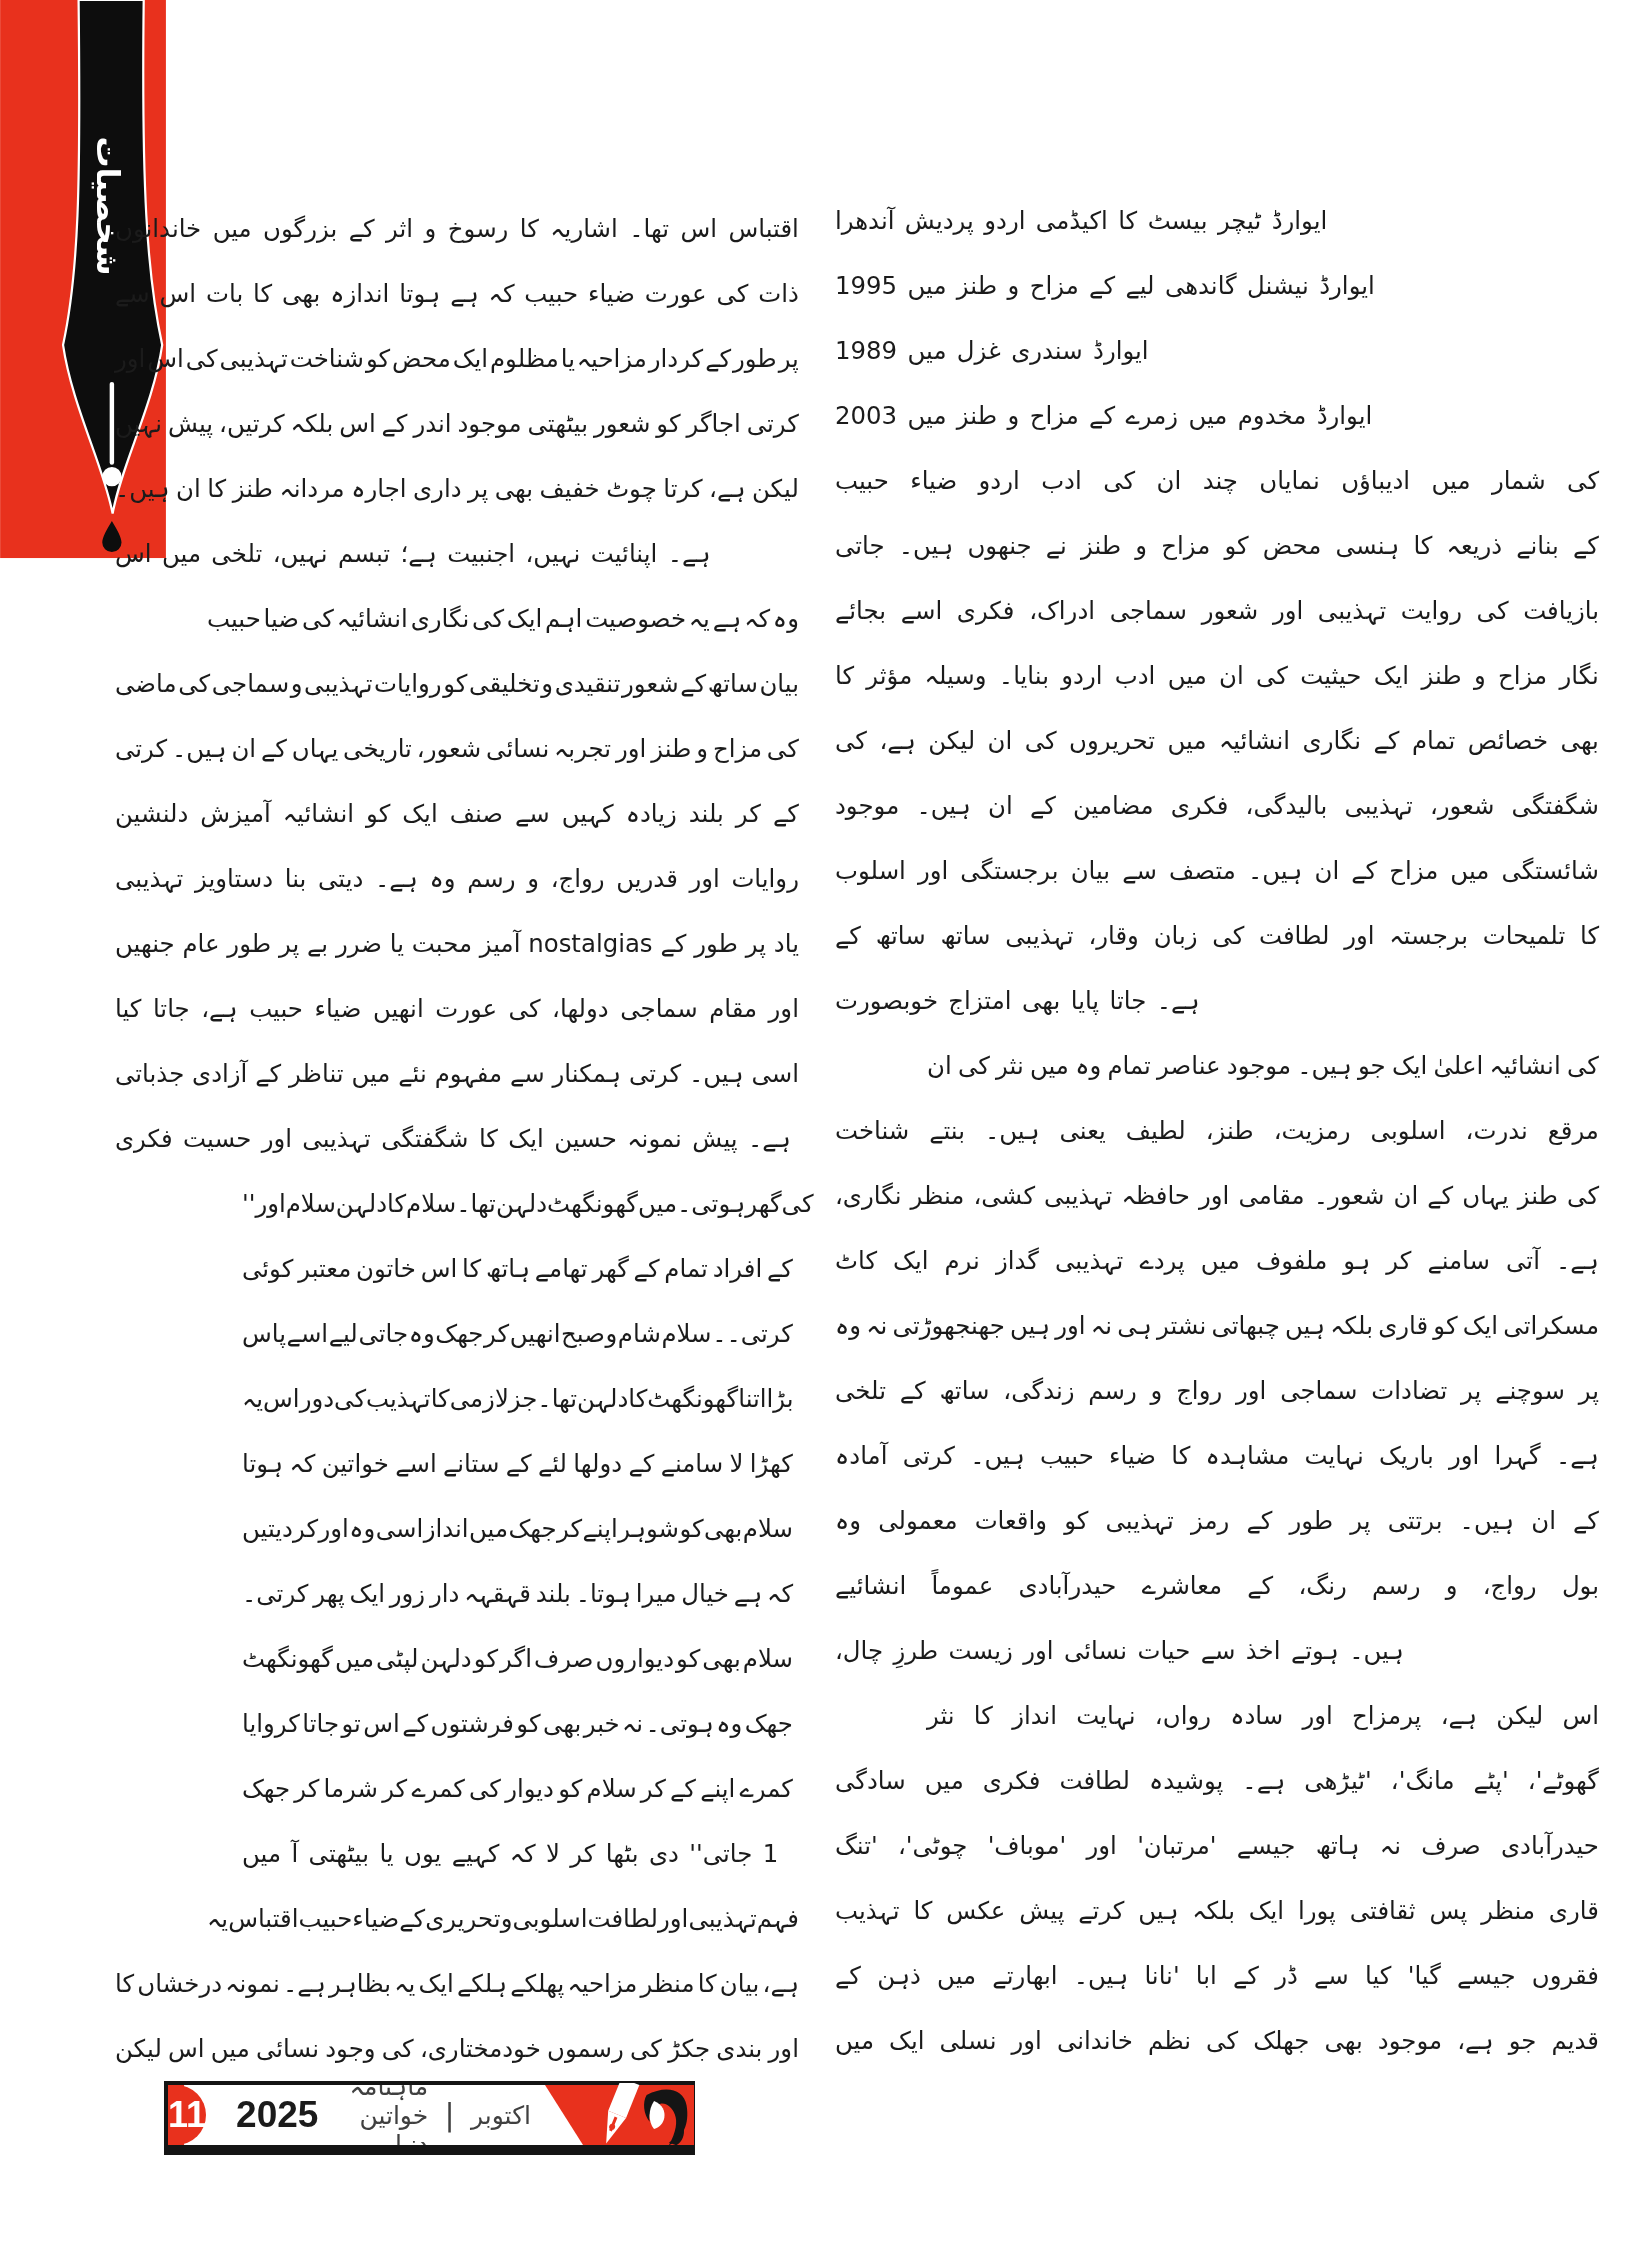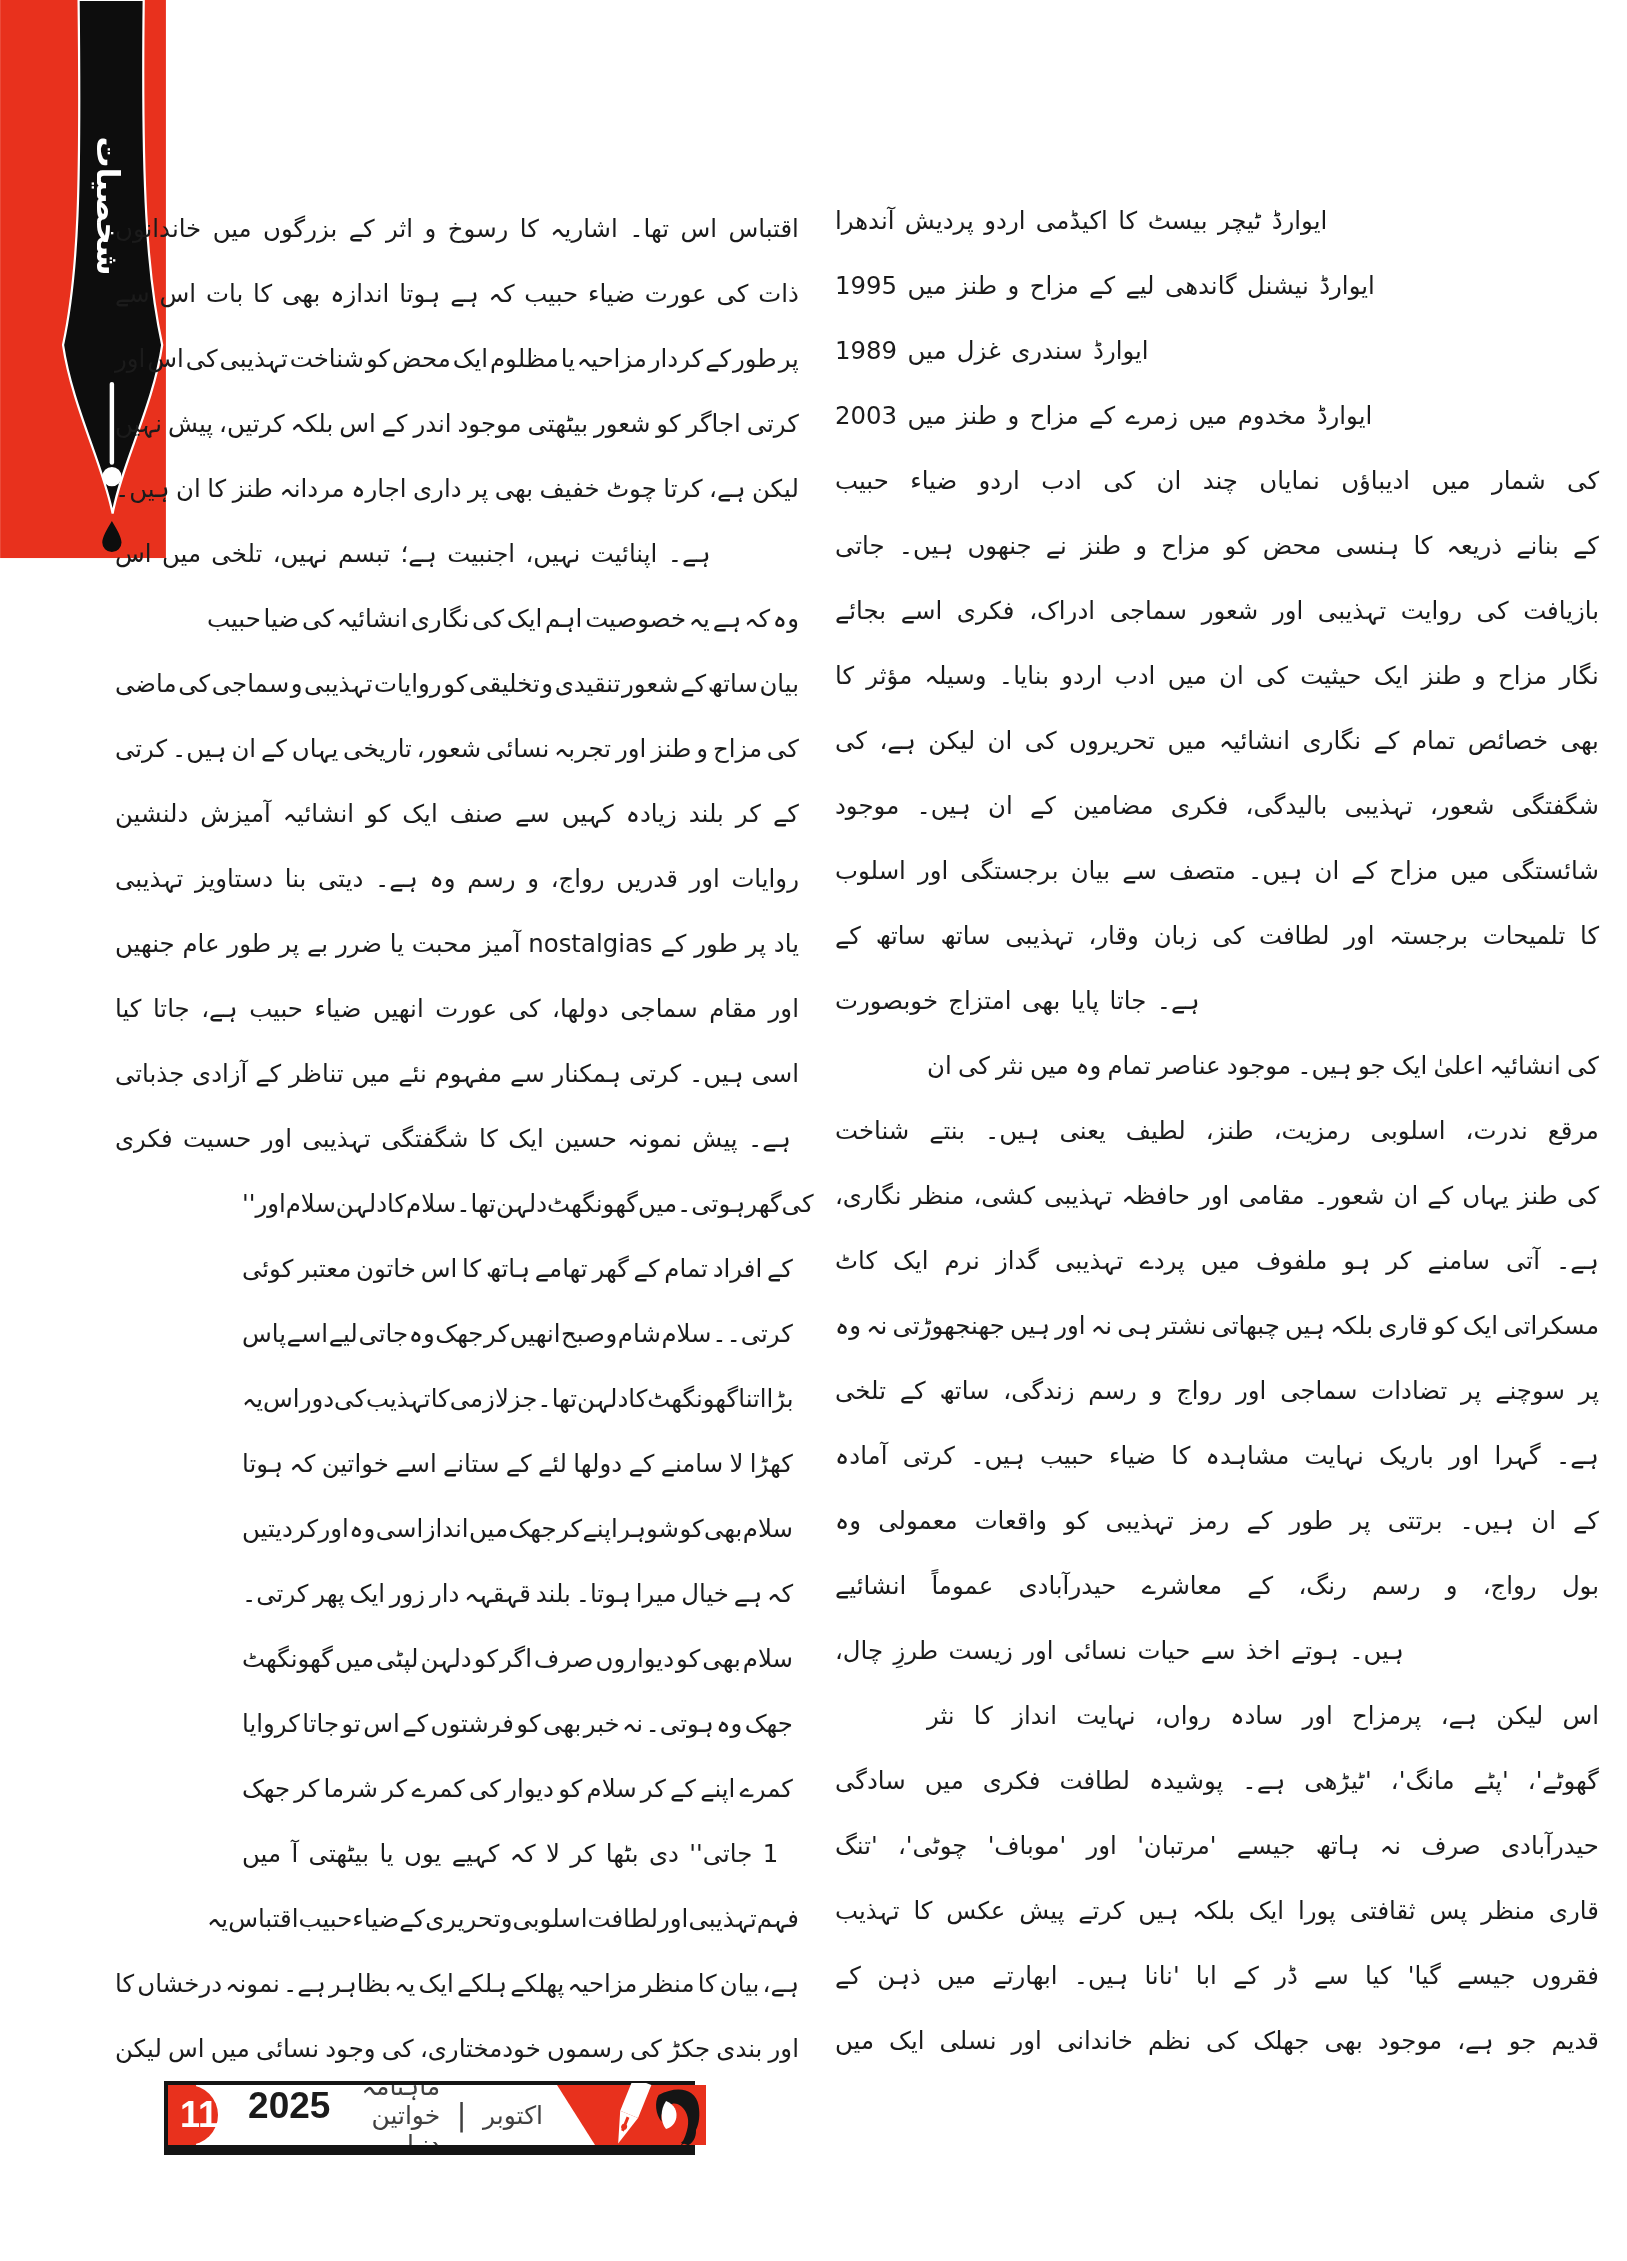--- a/index.html
+++ b/index.html
@@ -20,25 +20,25 @@
   .line span{display:inline-block;}
   .para.ragged .line:last-child{justify-content:flex-start;column-gap:10.4px;}
   .para.indent .line:first-child{padding-left:92px;}
   .para.quote{padding-left:127px;padding-right:6px;}
   .para.awards .line{justify-content:flex-start;column-gap:10.4px;}
   
   .footer-bar{position:absolute;left:164px;top:2081px;width:531px;height:74px;
               border:4.4px solid #141414;border-bottom-width:10.4px;background:#e8311d;
               display:flex;align-items:stretch;box-sizing:border-box;}
   .f-left{width:104px;background:#e8311d;display:flex;align-items:center;justify-content:center;
-          border-radius:0 36px 36px 0;position:relative;z-index:2;padding-left:12px;}
+          border-radius:0 36px 36px 0;position:relative;z-index:2;}
   .f-page-num{color:#ffffff;font-family:"Liberation Sans",sans-serif;font-weight:bold;font-size:36px;}
   .f-mid{flex:1;background:#ffffff;margin-left:-22px;position:relative;z-index:1;
          clip-path:polygon(0 0,calc(100% - 38px) 0,100% 100%,0 100%);
-         display:flex;column-gap:31px;padding:0 52px 0 52px;}
+         display:flex;align-items:center;column-gap:31px;padding:0 52px 0 52px;}
   .f-year{font-family:"Liberation Sans",sans-serif;font-weight:bold;font-size:37px;color:#1b1b1b;}
   .f-urdu{display:flex;align-items:center;column-gap:16.3px;font-size:25px;color:#404040;}
   .f-sep{font-size:30px;transform:translateY(-1.5px);}
   .f-right{width:124px;background:#e8311d;display:flex;align-items:center;justify-content:center;}
 </style>
 </head>
 <body>
 
 <div class="page">
 

